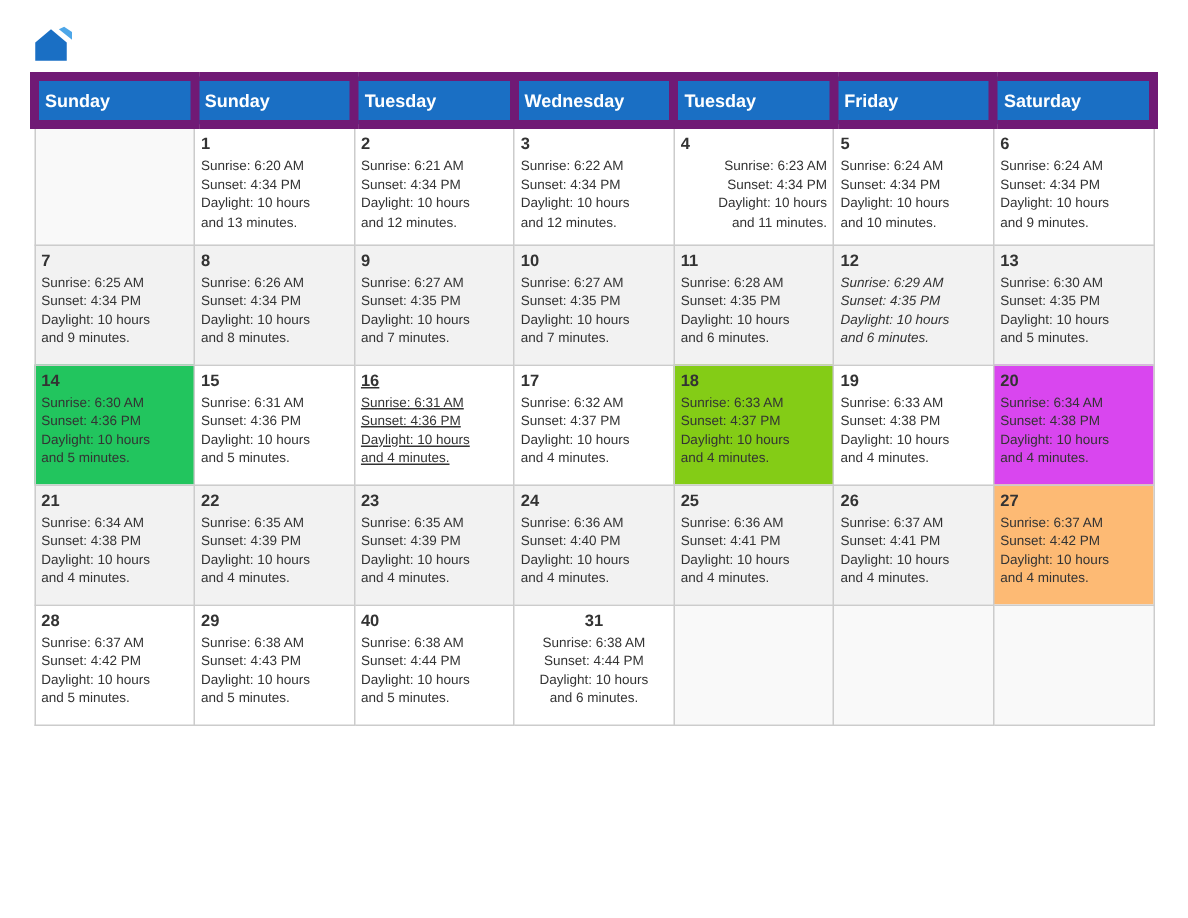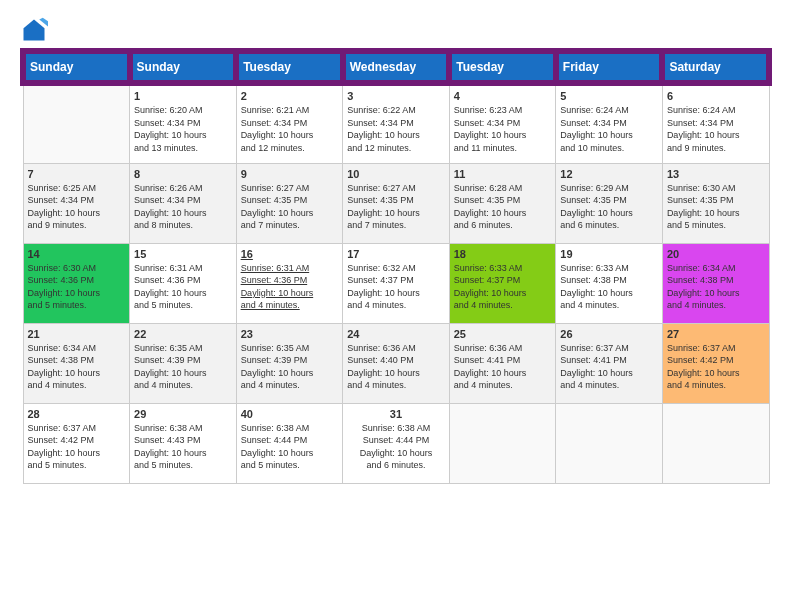--- a/index.html
+++ b/index.html
@@ -150,21 +150,21 @@
         </td>
         <td style="background: rgb(255, 255, 255);">
           <span class="day-num">3</span>
           <div class="day-info" style="white-space: pre-line;">Sunrise: 6:22 AM
 Sunset: 4:34 PM
 Daylight: 10 hours
 and 12 minutes.</div>
         </td>
         <td style="background: rgb(255, 255, 255);">
           <span class="day-num">4</span>
-          <div class="day-info" style="white-space: pre-line;">Sunrise: 6:23 AM
+          <div class="day-info" style="white-space: pre-line; text-align: right;">Sunrise: 6:23 AM
 Sunset: 4:34 PM
 Daylight: 10 hours
 and 11 minutes.</div>
         </td>
         <td style="background: rgb(255, 255, 255);">
           <span class="day-num">5</span>
           <div class="day-info" style="white-space: pre-line;">Sunrise: 6:24 AM
 Sunset: 4:34 PM
 Daylight: 10 hours
 and 10 minutes.</div>
@@ -208,21 +208,21 @@
         </td>
         <td style="background: rgb(242, 242, 242);">
           <span class="day-num">11</span>
           <div class="day-info" style="white-space: pre-line;">Sunrise: 6:28 AM
 Sunset: 4:35 PM
 Daylight: 10 hours
 and 6 minutes.</div>
         </td>
         <td style="background: rgb(242, 242, 242);">
           <span class="day-num">12</span>
-          <div class="day-info" style="white-space: pre-line;">Sunrise: 6:29 AM
+          <div class="day-info" style="white-space: pre-line; font-style: italic;">Sunrise: 6:29 AM
 Sunset: 4:35 PM
 Daylight: 10 hours
 and 6 minutes.</div>
         </td>
         <td style="background: rgb(242, 242, 242);">
           <span class="day-num">13</span>
           <div class="day-info" style="white-space: pre-line;">Sunrise: 6:30 AM
 Sunset: 4:35 PM
 Daylight: 10 hours
 and 5 minutes.</div>

